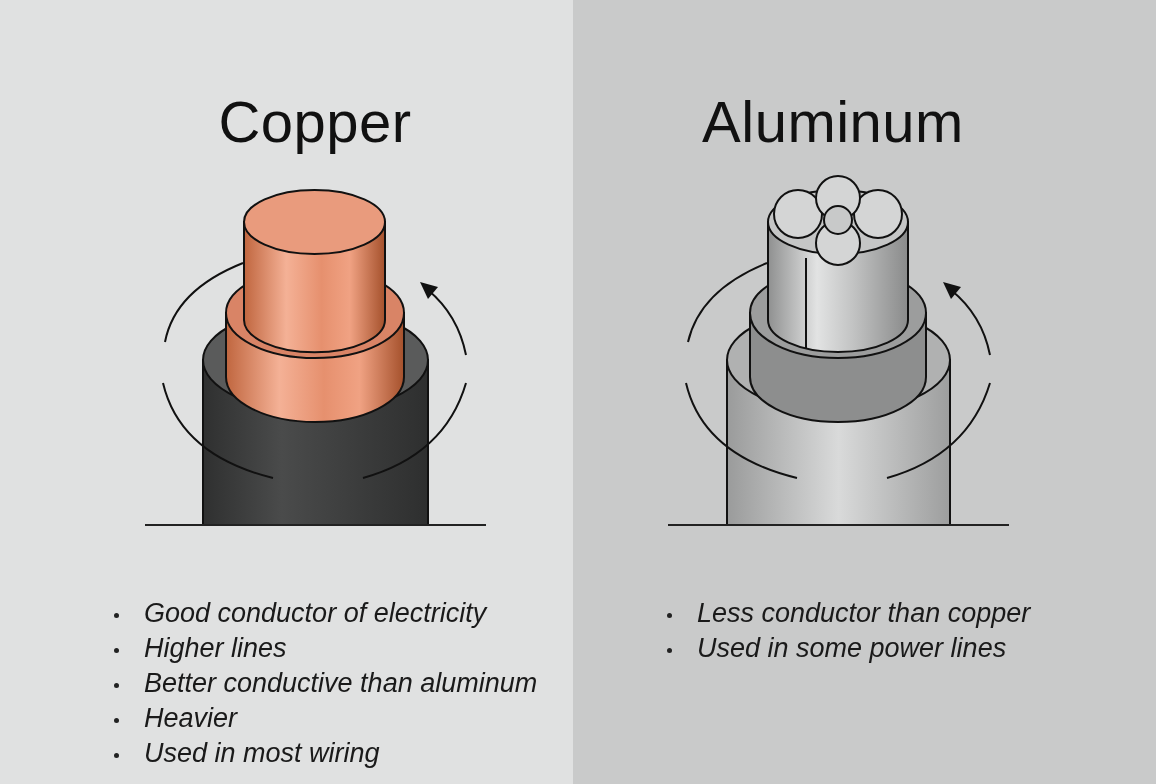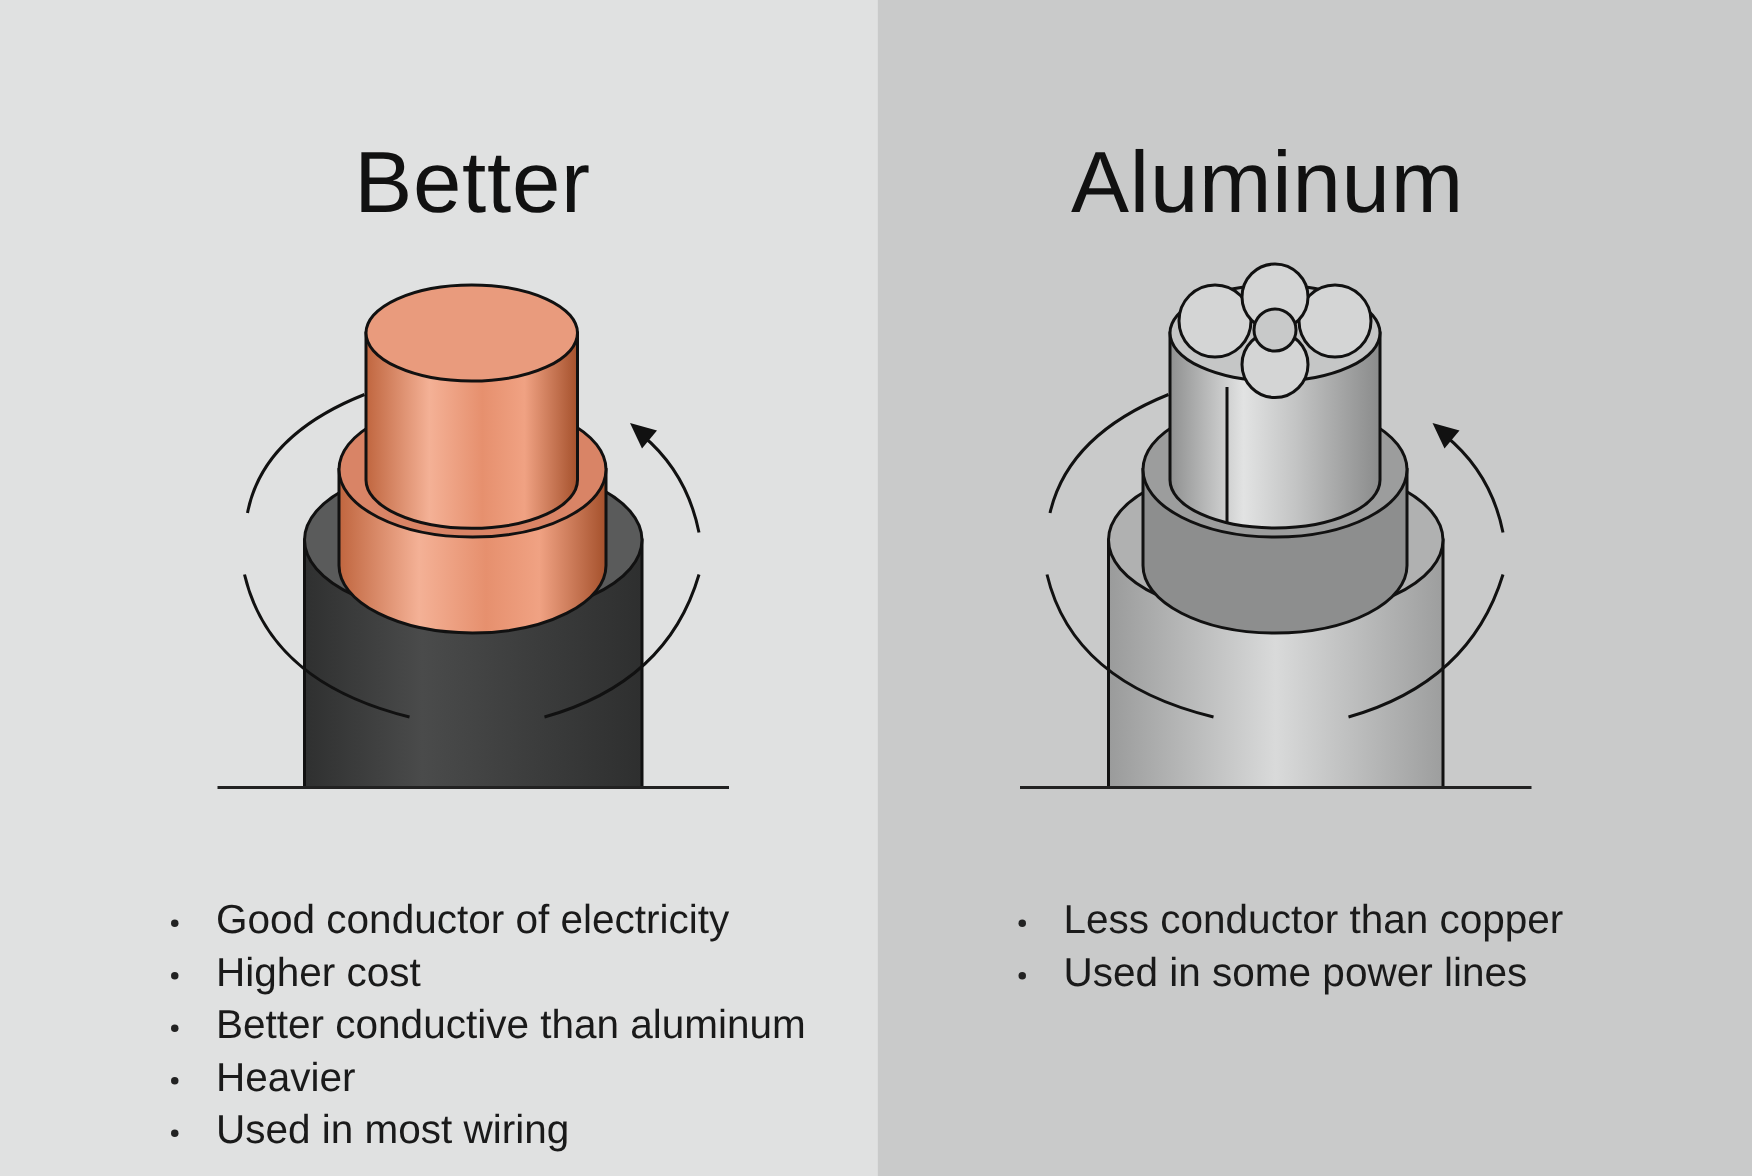--- a/index.html
+++ b/index.html
@@ -1,34 +1,34 @@
 <!DOCTYPE html>
 <html><head>
 <meta charset="utf-8">
 <style>
   html,body{margin:0;padding:0;}
   body{width:1168px;height:784px;position:relative;overflow:hidden;font-family:"Liberation Sans",sans-serif;}
   .panel{position:absolute;top:0;height:784px;}
   .left{left:0;width:585px;background:#e0e1e1;}
-  .right{left:585px;width:583px;background:#c9caca;}
+  .right{left:573px;width:583px;background:#c9caca;}
   .title{position:absolute;top:88px;width:100%;text-align:center;font-size:58px;color:#111;letter-spacing:0.5px;}
   .left .title{left:0;width:630px;}
   .right .title{left:-40px;width:600px;}
   svg.fig{position:absolute;top:0;left:0;}
-  ul.bullets{position:absolute;list-style:none;margin:0;padding:0;font-size:27px;color:#1a1a1a;}
+  ul.bullets{position:absolute;list-style:none;margin:0;padding:0;font-size:27px;color:#1a1a1a;font-style:italic;}
   ul.bullets li{position:relative;height:35px;line-height:35px;padding-left:30px;}
   ul.bullets li::before{content:"";position:absolute;left:0;top:17px;width:5px;height:5px;border-radius:50%;background:#222;}
   .left ul.bullets{left:114px;top:596px;}
   .right ul.bullets{left:94px;top:596px;}
 </style>
 </head>
 <body>
 
 <div class="panel left">
-  <div class="title">Better</div>
+  <div class="title">Copper</div>
   <svg class="fig" width="585" height="560">
     <defs>
       <linearGradient id="cu" x1="0" x2="1">
         <stop offset="0" stop-color="#c0663f"></stop>
           <stop offset="0.3" stop-color="#f4b196"></stop>
         <stop offset="0.55" stop-color="#e6906e"></stop>
           <stop offset="0.75" stop-color="#f0a283"></stop>
         <stop offset="1" stop-color="#a5512c"></stop>
       </linearGradient>
       <linearGradient id="blk" x1="0" x2="1">
@@ -49,21 +49,21 @@
 
     <path d="M243,263 Q175,290 165,342" fill="none" stroke="#111" stroke-width="2"></path>
     <path d="M163,383 Q180,455 273,478" fill="none" stroke="#111" stroke-width="2"></path>
     <path d="M363,478 Q445,455 466,383" fill="none" stroke="#111" stroke-width="2"></path>
     <path d="M466,355 Q458,315 428,290" fill="none" stroke="#111" stroke-width="2"></path>
     <polygon points="420,282 438,287 428,299" fill="#111"></polygon>
     <line x1="145" y1="525" x2="486" y2="525" stroke="#222" stroke-width="2"></line>
   </svg>
   <ul class="bullets">
     <li>Good conductor of electricity</li>
-    <li>Higher cost</li>
+    <li>Higher lines</li>
     <li>Better conductive than aluminum</li>
     <li>Heavier</li>
     <li>Used in most wiring</li>
   </ul>
 </div>
 
 <div class="panel right">
   <div class="title">Aluminum</div>
   <svg class="fig" width="583" height="560">
     <defs>

